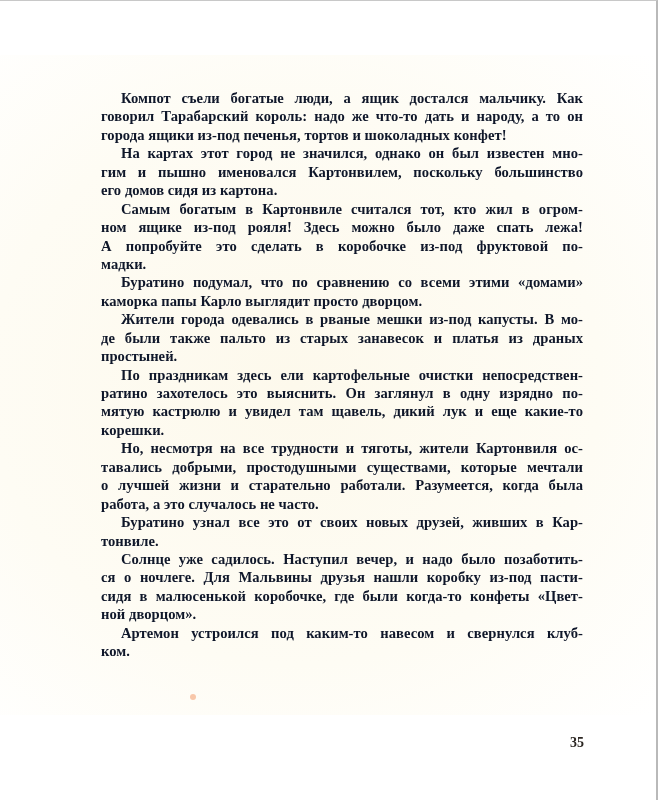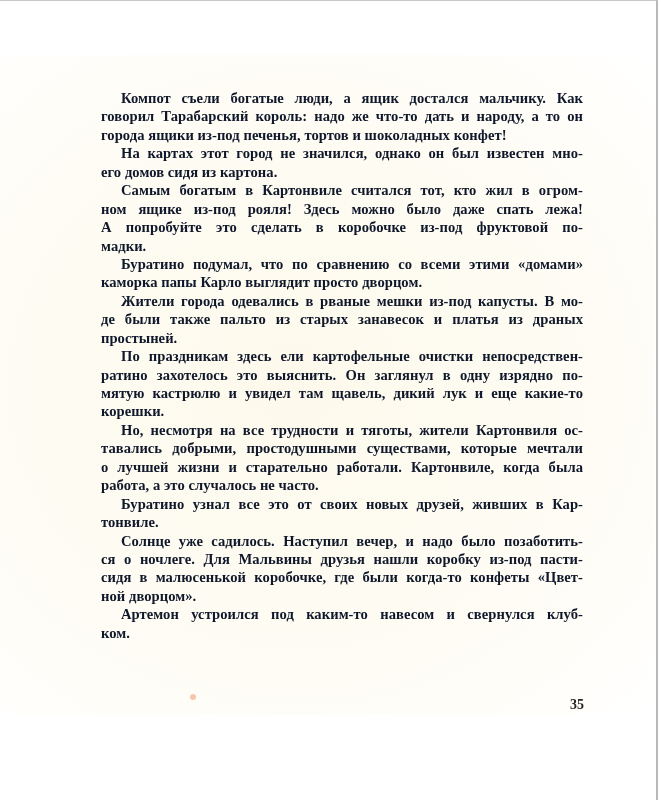--- a/index.html
+++ b/index.html
@@ -26,41 +26,42 @@
     font-weight: bold; letter-spacing: 0.05px;
   }
   .line {
     display: block; white-space: nowrap;
     text-align: justify; text-align-last: justify;
     height: 18.45px;
   }
   .line.indent { padding-left: 20px; }
   .line.last { text-align-last: left; }
   .page-number {
-    position: absolute; left: 570px; top: 697px;
+    position: absolute; left: 570px; top: 735px;
     font-size: 14px; font-weight: bold; color: #2b2622;
   }
   .speck {
     position: absolute; left: 190px; top: 694px; width: 6px; height: 6px;
     border-radius: 50%; background: #f6b996; opacity: 0.8;
   }
 </style>
 </head>
 <body>
 
 <div class="frame"></div>
 <div class="tint"></div>
 
 <div class="text-block">
 
   <span class="line indent">Компот съели богатые люди, а ящик достался мальчику. Как</span>
   <span class="line">говорил Тарабарский король: надо же что-то дать и народу, а то он</span>
   <span class="line last">города ящики из-под печенья, тортов и шоколадных конфет!</span>
 
   <span class="line indent">На картах этот город не значился, однако он был известен мно-</span>
+  <span class="line">гим и пышно именовался Картонвилем, поскольку большинство</span>
   <span class="line last">его домов сидя из картона.</span>
 
   <span class="line indent">Самым богатым в Картонвиле считался тот, кто жил в огром-</span>
   <span class="line">ном ящике из-под рояля! Здесь можно было даже спать лежа!</span>
   <span class="line">А попробуйте это сделать в коробочке из-под фруктовой по-</span>
   <span class="line last">мадки.</span>
 
   <span class="line indent">Буратино подумал, что по сравнению со всеми этими «домами»</span>
   <span class="line last">каморка папы Карло выглядит просто дворцом.</span>
 
@@ -68,21 +69,21 @@
   <span class="line">де были также пальто из старых занавесок и платья из драных</span>
   <span class="line last">простыней.</span>
 
   <span class="line indent">По праздникам здесь ели картофельные очистки непосредствен-</span>
   <span class="line">ратино захотелось это выяснить. Он заглянул в одну изрядно по-</span>
   <span class="line">мятую кастрюлю и увидел там щавель, дикий лук и еще какие-то</span>
   <span class="line last">корешки.</span>
 
   <span class="line indent">Но, несмотря на все трудности и тяготы, жители Картонвиля ос-</span>
   <span class="line">тавались добрыми, простодушными существами, которые мечтали</span>
-  <span class="line">о лучшей жизни и старательно работали. Картонвиле, когда была</span>
+  <span class="line">о лучшей жизни и старательно работали. Разумеется, когда была</span>
   <span class="line last">работа, а это случалось не часто.</span>
 
   <span class="line indent">Буратино узнал все это от своих новых друзей, живших в Кар-</span>
   <span class="line last">тонвиле.</span>
 
   <span class="line indent">Солнце уже садилось. Наступил вечер, и надо было позаботить-</span>
   <span class="line">ся о ночлеге. Для Мальвины друзья нашли коробку из-под пасти-</span>
   <span class="line">сидя в малюсенькой коробочке, где были когда-то конфеты «Цвет-</span>
   <span class="line last">ной дворцом».</span>
 

